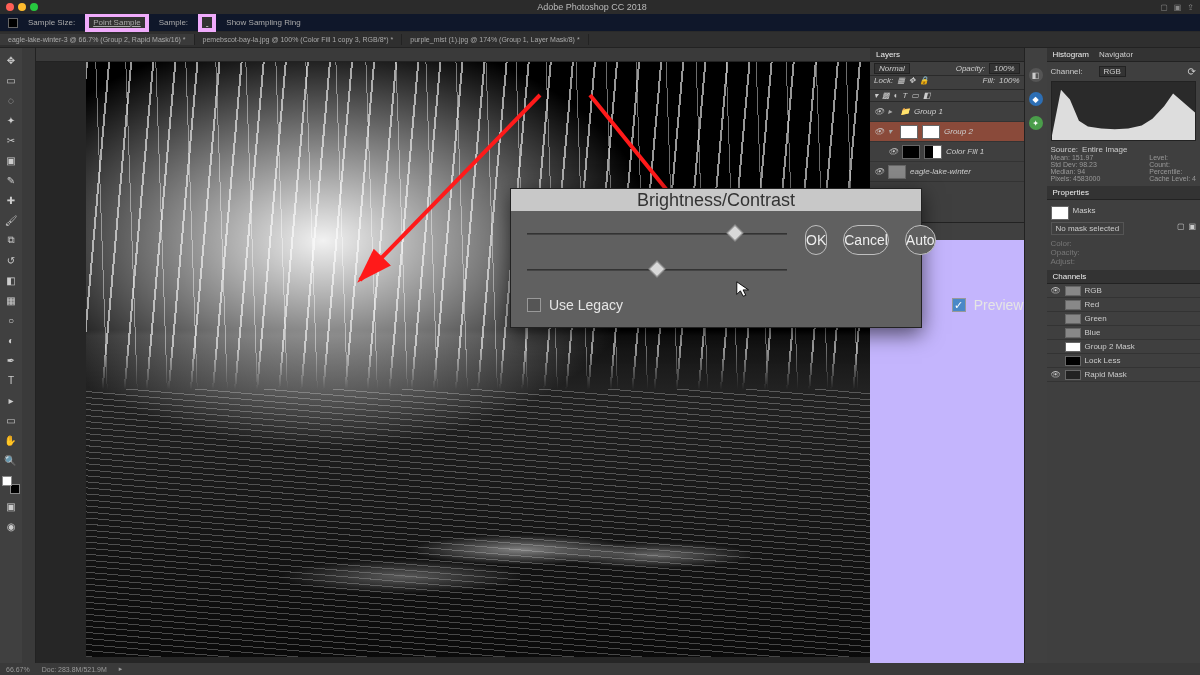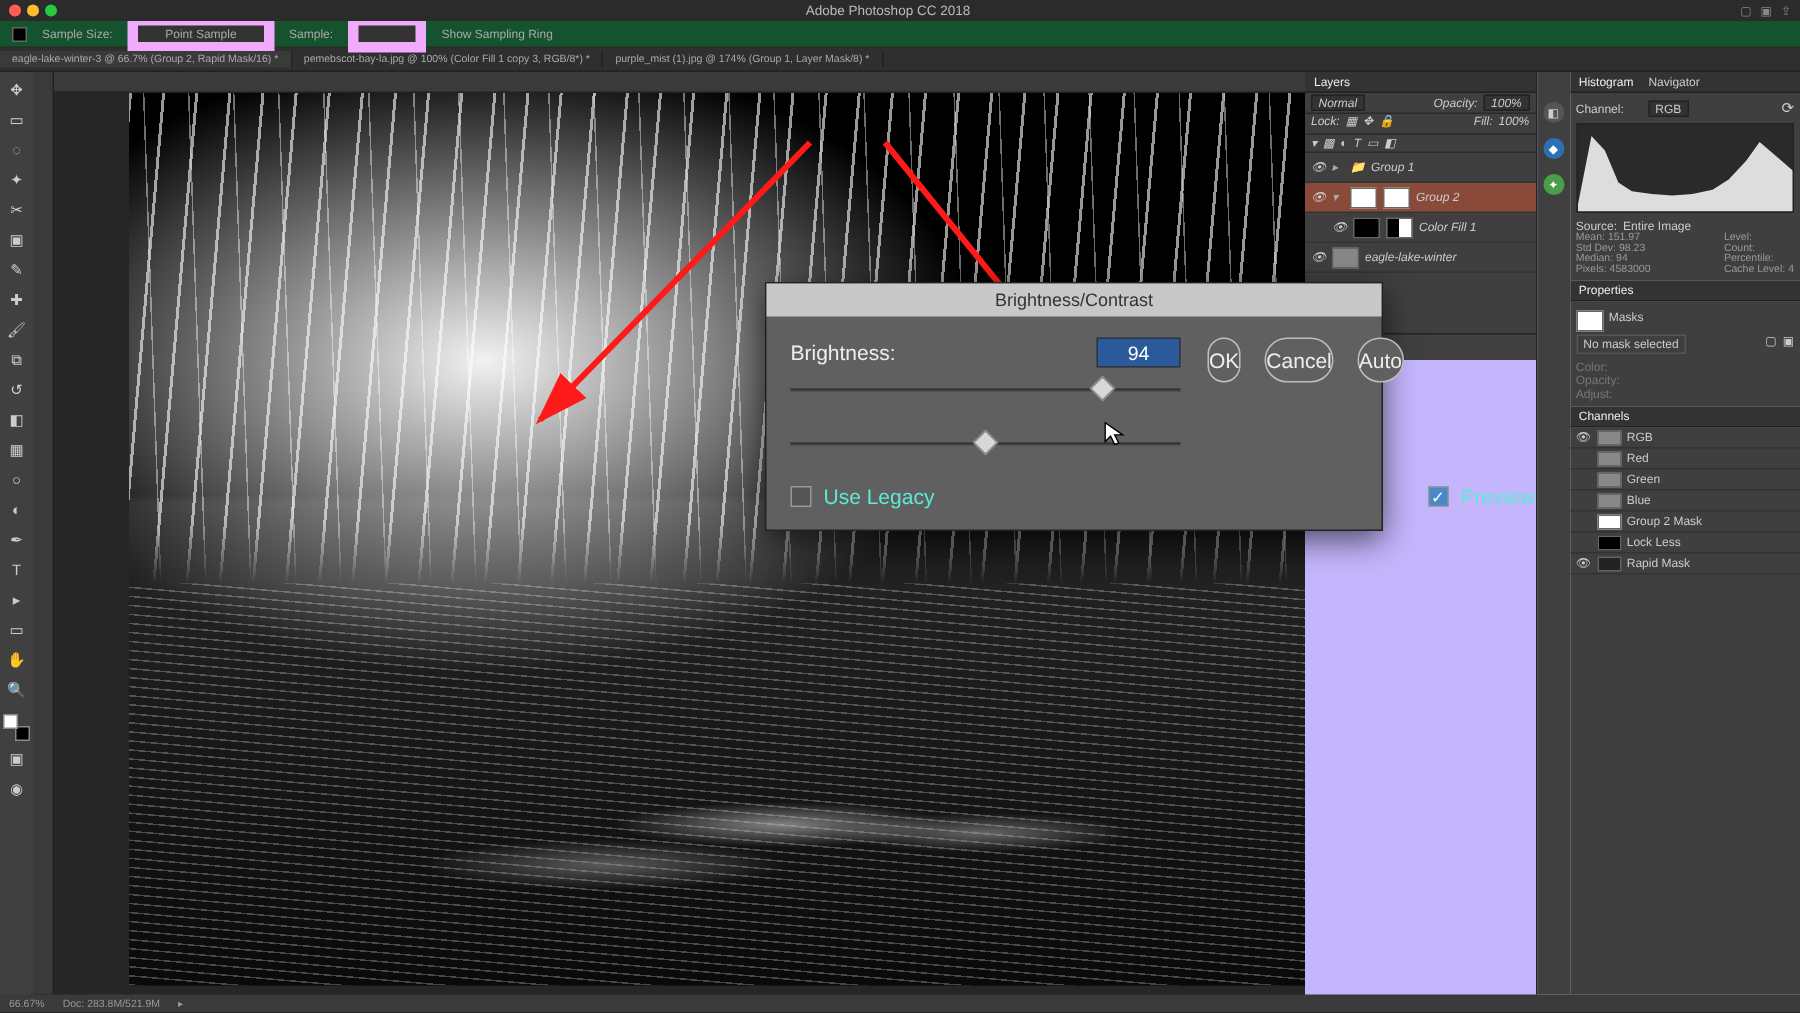--- a/index.html
+++ b/index.html
@@ -4,23 +4,23 @@
 <style>
   * { box-sizing: border-box; margin: 0; padding: 0; font-family: -apple-system, "Segoe UI", Arial, sans-serif; }
   body { background:#3a3a3a; width:1200px; height:675px; overflow:hidden; color:#ccc; font-size:10px; position:relative; }
   
   .titlebar { height:14px; background:#2b2b2b; display:flex; align-items:center; padding:0 6px; position:relative; }
   .tl-dot { width:8px; height:8px; border-radius:50%; margin-right:4px; }
   .dot-r{background:#ff5f56}.dot-y{background:#ffbd2e}.dot-g{background:#27c93f}
   .titlebar .title { position:absolute; left:0; right:16px; text-align:center; font-size:9px; color:#bbb; }
   .win-ctrls { margin-left:auto; display:flex; gap:6px; color:#888; font-size:8px;}
   
-  .optbar { height:18px; background:#14532d; display:flex; align-items:center; padding:0 8px; gap:10px; font-size:8px; color:#aaa; border-bottom:1px solid #2a2a2a;}
+  .optbar { height:18px; background:#0f172a; display:flex; align-items:center; padding:0 8px; gap:10px; font-size:8px; color:#aaa; border-bottom:1px solid #2a2a2a;}
   .optbar .swatch { width:10px; height:10px; background:#000; border:1px solid #666;}
-  .optbar .field { background:#333; padding:1px 18px; border:7px solid #f0abfc; }
+  .optbar .field { background:#333; padding:1px 4px; border:4px solid #f0abfc;text-decoration:underline; }
   
   .doctabs { height:16px; background:#2f2f2f; display:flex; align-items:center; font-size:7px; color:#aaa; border-bottom:1px solid #222;}
   .doctab { padding:2px 8px; border-right:1px solid #222; white-space:nowrap;}
   .doctab.active { background:#3a3a3a;}
   
   .workspace { display:flex; height:calc(675px - 14px - 18px - 16px - 12px); }
   .toolcol { width:22px; background:#404040; display:flex; flex-direction:column; align-items:center; padding-top:4px; gap:4px;}
   .tool { width:16px; height:16px; color:#ccc; display:flex; align-items:center; justify-content:center; font-size:10px; }
   .fgbg { position:relative; width:18px; height:18px; margin-top:4px;}
   .fgbg .fg,.fgbg .bg{width:10px;height:10px;position:absolute;border:1px solid #888;}
@@ -83,33 +83,33 @@
   .proppanel .mrow{display:flex;align-items:flex-start;gap:4px;margin:2px 0;}
   .proppanel .mthumb{width:18px;height:14px;background:#fff;border:1px solid #666;}
   
   .chanpanel{background:#3f3f3f;flex:1;font-size:8px;}
   .chrow{display:flex;align-items:center;height:14px;padding:0 4px;gap:4px;border-bottom:1px solid #333;}
   .chrow .th{width:16px;height:10px;border:1px solid #666;}
   
   .status { height:12px; background:#3a3a3a; display:flex; align-items:center; font-size:7px; color:#999; padding:0 6px; gap:12px;}
   
   .dialog { position:absolute; left:510px; top:188px; width:412px; background:#606060; border:1px solid #222; box-shadow:0 6px 20px rgba(0,0,0,.6);}
-  .dlg-title{height:22px;background:#c8c8c8;color:#333;display:flex;align-items:center;justify-content:center;font-size:12px;font-weight:500;}
+  .dlg-title{height:22px;background:#c8c8c8;color:#333;display:flex;align-items:center;justify-content:center;font-size:18px;font-weight:500;}
   .dlg-body{padding:14px 16px;display:flex;gap:18px;}
   .dlg-left{flex:1;}
   .dlg-right{width:100px;display:flex;gap:16px;}
   .dlg-row{display:flex;align-items:center;margin-bottom:6px;}
   .dlg-row label{flex:1;font-size:14px;color:#eee;}
   .dlg-row .val{width:56px;height:20px;background:#474747;border:1px solid #333;color:#5bb4ff;font-size:13px;text-align:center;display:flex;align-items:center;justify-content:center;}
   .dlg-row .val.sel{background:#2a5a9a;color:#fff;}
   .slider{position:relative;height:18px;margin-bottom:18px;}
   .slider .track{position:absolute;left:0;right:0;top:8px;height:2px;background:#444;border-top:1px solid #333;}
   .slider .thumb{position:absolute;top:2px;width:12px;height:12px;background:#d8d8d8;transform:translateX(-50%) rotate(45deg);border:1px solid #888;}
   .dlg-btn{height:30px;border-radius:16px;background:#606060;border:1.5px solid #bfbfbf;color:#eee;font-size:14px;display:flex;align-items:center;justify-content:center;cursor:pointer;}
-  .dlg-check{display:flex;align-items:center;gap:8px;font-size:14px;color:#5eead4;margin-top:10px;}
+  .dlg-check{display:flex;align-items:center;gap:8px;font-size:14px;color:#e5e5e5;margin-top:10px;}
   .dlg-check .box{width:14px;height:14px;border:1px solid #999;background:#555;display:flex;align-items:center;justify-content:center;}
   .dlg-check .box.checked{background:#4a88c8;}
   .dlg-check .box.checked::after{content:"✓";color:#fff;font-size:11px;}
   .cursor{position:absolute;pointer-events:none;}
   .cursor svg{width:18px;height:18px;fill:#fff;stroke:#000;stroke-width:1;}
   .refresh{color:#ccc;font-size:10px;cursor:pointer;}
 </style>
 </head>
 <body>
 
@@ -360,24 +360,20 @@
       </marker>
     </defs>
   <line x1="540" y1="95" x2="360" y2="280" stroke="#ff1a1a" stroke-width="4" marker-end="url(#ah)"></line>
   <line x1="590" y1="95" x2="725" y2="262" stroke="#ff1a1a" stroke-width="4" marker-end="url(#ah)"></line>
 </svg>
 
 <div class="dialog">
   <div class="dlg-title">Brightness/Contrast</div>
   <div class="dlg-body">
     <div class="dlg-left">
-      <div class="dlg-row">
-        <label>Brightness:</label>
-        <div class="val sel">94</div>
-      </div>
       <div class="slider">
         <div class="track"></div>
         <div class="thumb" id="b-thumb" style="left: 80%;"></div>
       </div>
       <div class="slider">
         <div class="track"></div>
         <div class="thumb" id="c-thumb" style="left: 50%;"></div>
       </div>
       <div class="dlg-check">
         <div class="box" id="legacy-box"></div>

